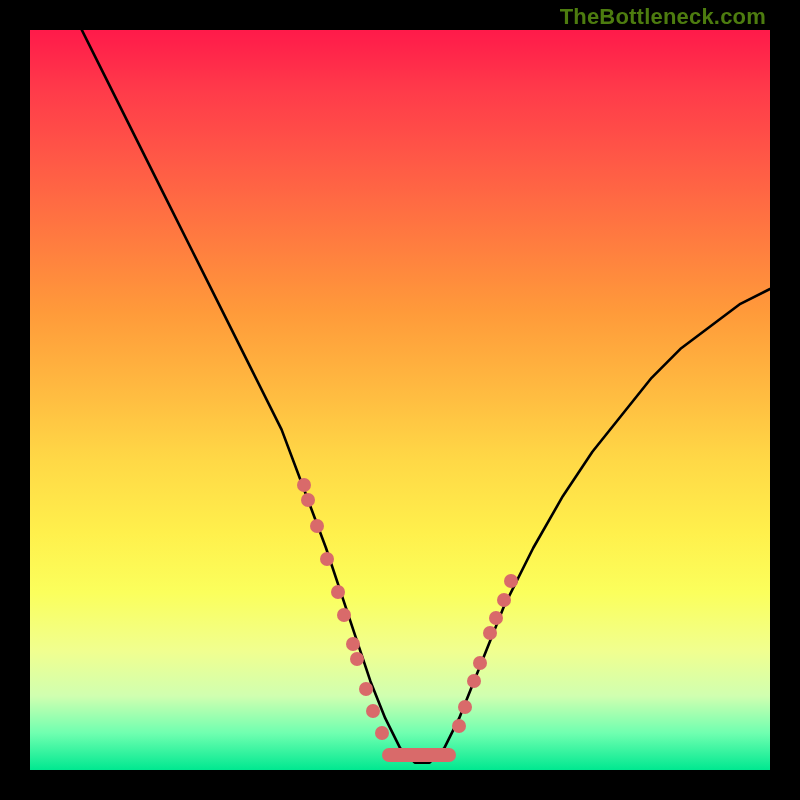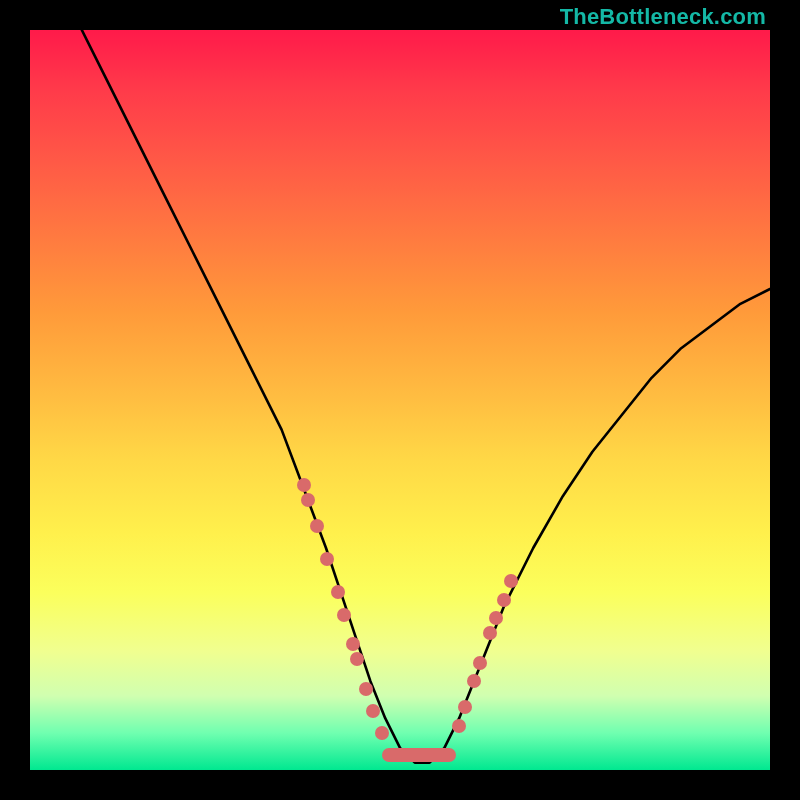--- a/index.html
+++ b/index.html
@@ -32,21 +32,21 @@
       #00e890 100%
     );
   }
   .watermark {
     position: absolute;
     top: 4px;
     right: 34px;
     font-family: Arial, Helvetica, sans-serif;
     font-size: 22px;
     font-weight: 600;
-    color: #14b8a6;
+    color: #4d7c0f;
     letter-spacing: 0.2px;
   }
   svg.curve {
     position: absolute;
     left: 0; top: 0;
     width: 740px; height: 740px;
   }
   .dot {
     position: absolute;
     width: 14px;

